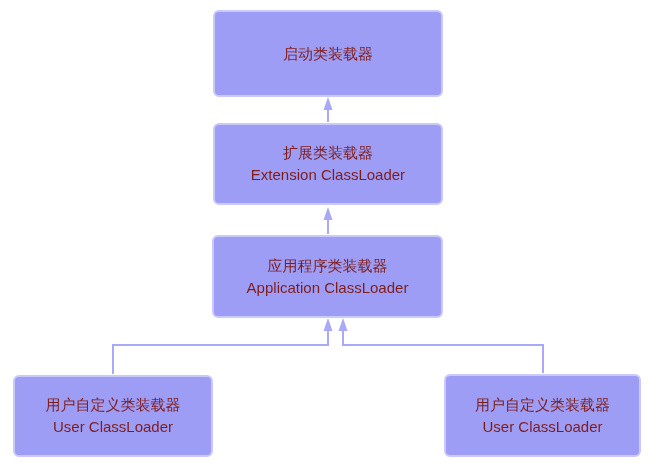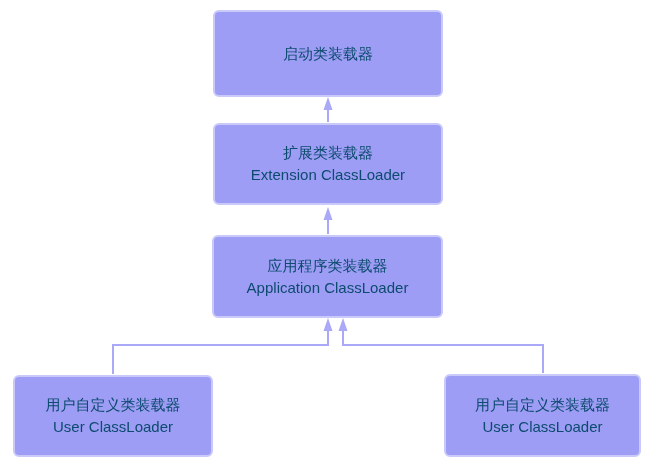--- a/index.html
+++ b/index.html
@@ -27,21 +27,21 @@
     position: absolute;
     box-sizing: border-box;
     background: #9d9df5;
     border: 2px solid #c9c9fa;
     border-radius: 6px;
     display: flex;
     flex-direction: column;
     align-items: center;
     justify-content: center;
     text-align: center;
-    color: #0c4a6e;
+    color: #7f1d1d;
     font-size: 15px;
     line-height: 22px;
   }
   .node .label-line { white-space: nowrap; }
 
   #node-bootstrap   { left: 213px; top: 10px;  width: 230px; height: 87px; }
   #node-extension   { left: 213px; top: 123px; width: 230px; height: 82px; }
   #node-application { left: 212px; top: 235px; width: 231px; height: 83px; }
   #node-user-left   { left: 13px;  top: 375px; width: 200px; height: 82px; }
   #node-user-right  { left: 444px; top: 374px; width: 197px; height: 83px; }

